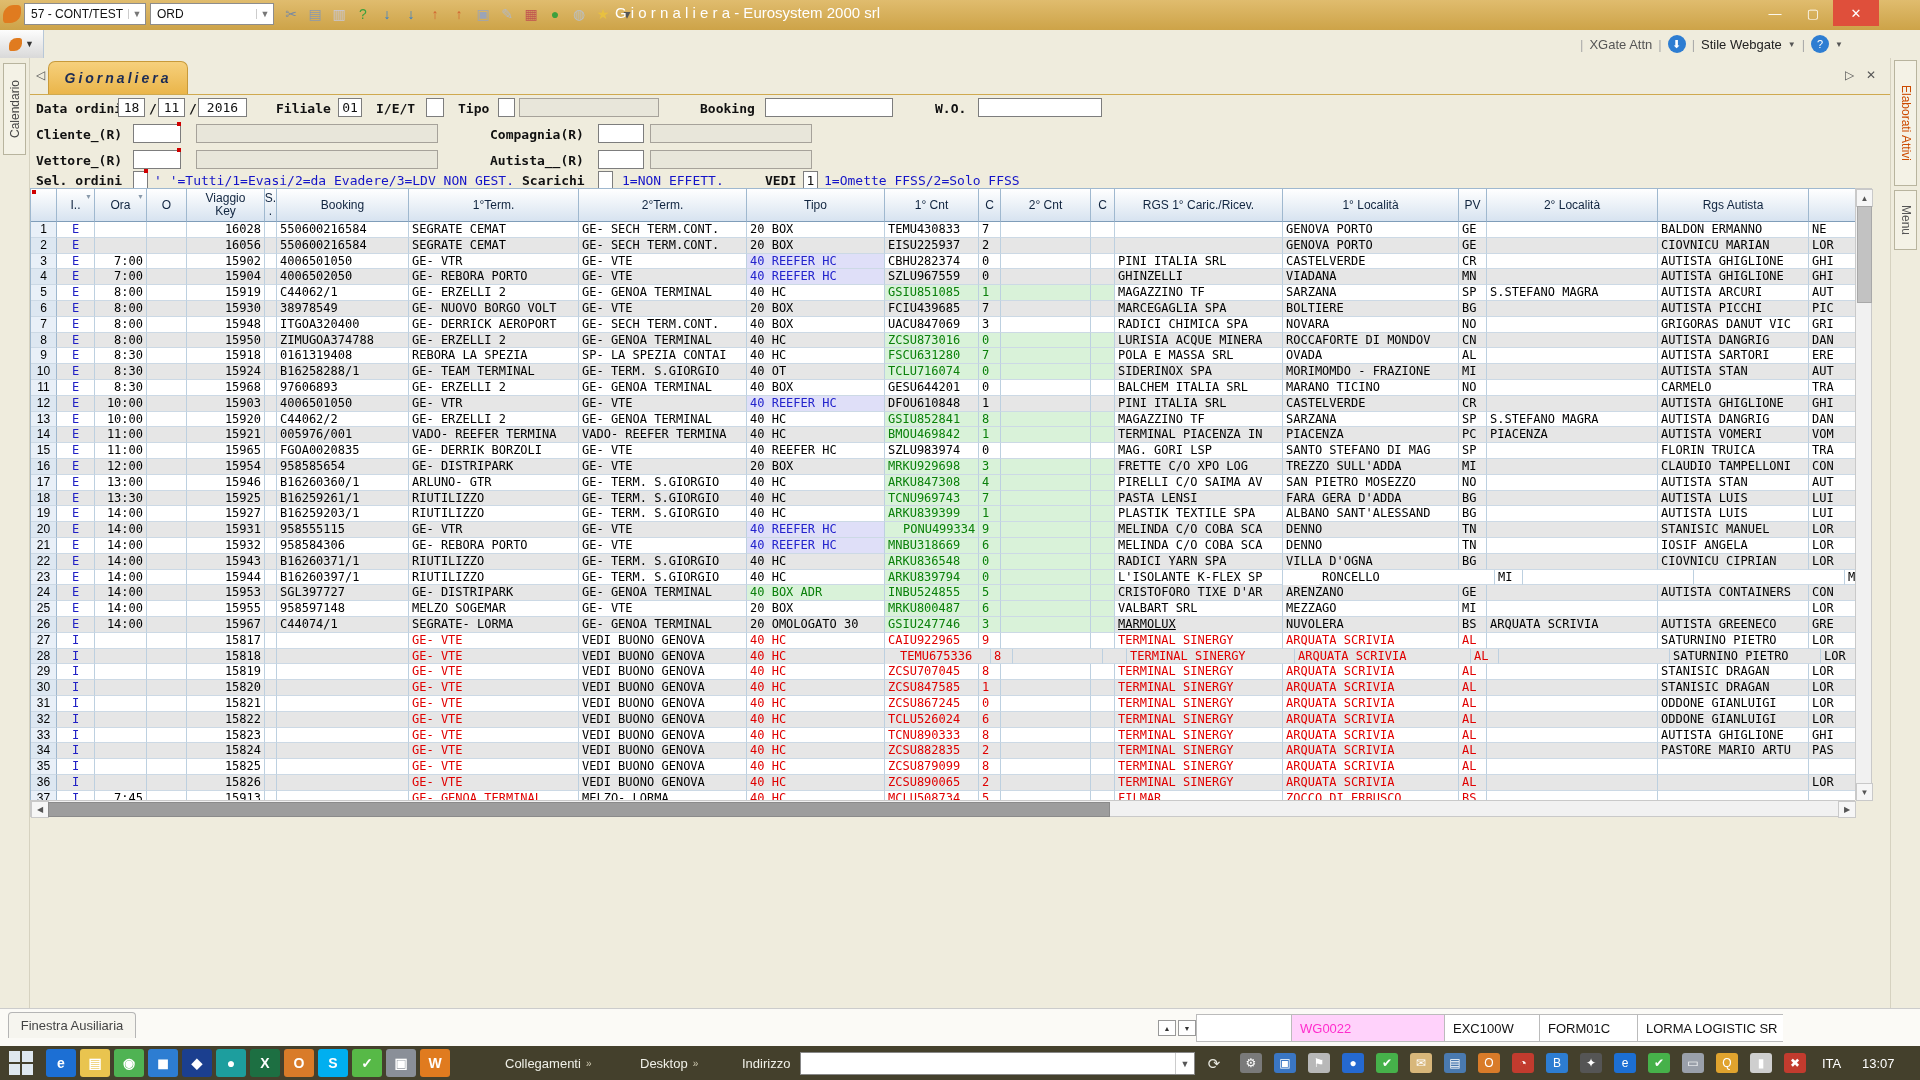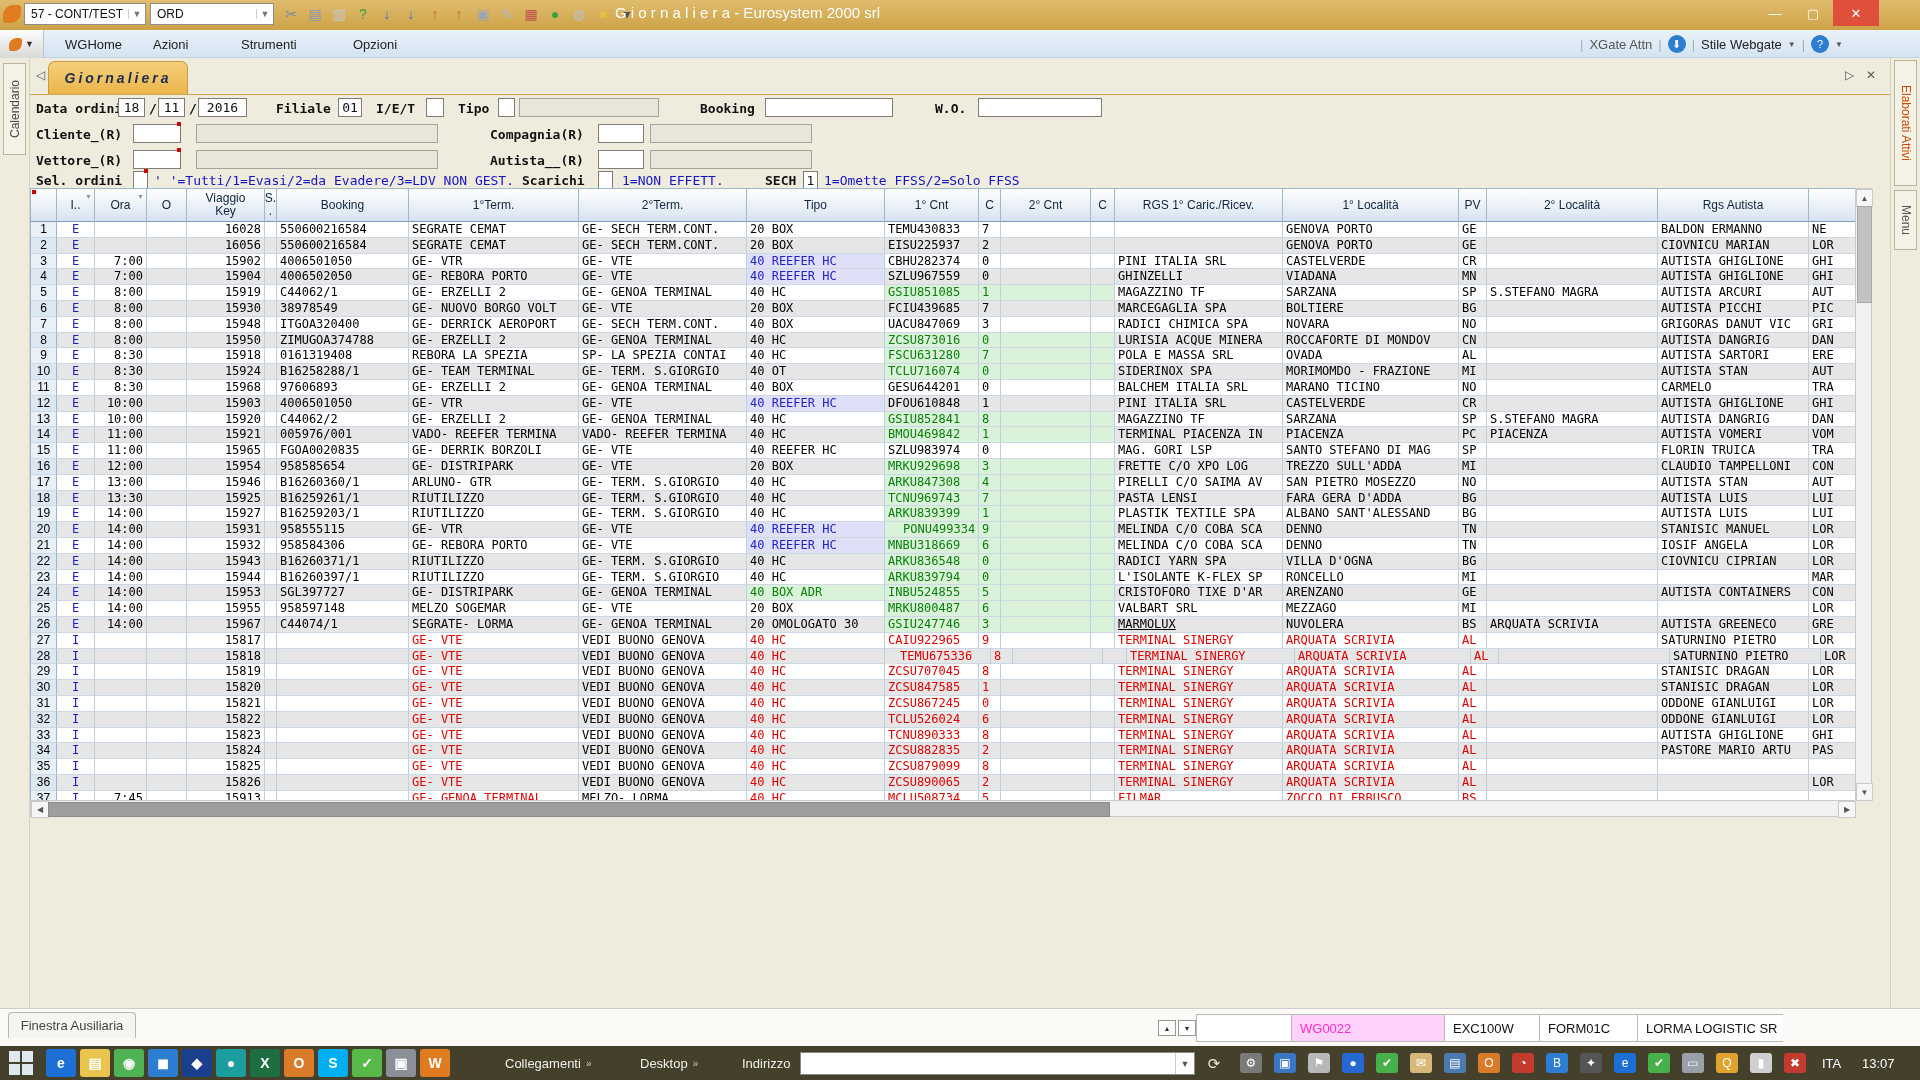--- a/index.html
+++ b/index.html
@@ -114,26 +114,20 @@
         <span class="tbi" style="color: rgb(184, 192, 204);">◍</span>
         <span class="tbi" style="color: rgb(232, 192, 64);">★</span>
         <span class="tbi" style="color: rgb(85, 85, 85);">▾</span>
       </div>
     <div class="abs title-text">G i o r n a l i e r a  - Eurosystem 2000 srl</div>
     <div class="abs winbtn" style="left:1757px;width:36px;">—</div>
     <div class="abs winbtn" style="left:1795px;width:36px;">▢</div>
     <div class="abs winbtn" id="btn-close" style="left:1833px;">✕</div>
   </div>
 
-  <div class="abs" id="menubar">
-      <div class="abs menu-item" style="left: 55px; top: 0px;">WGHome</div>
-      <div class="abs menu-item" style="left: 143px; top: 0px;">Azioni</div>
-      <div class="abs menu-item" style="left: 231px; top: 0px;">Strumenti</div>
-      <div class="abs menu-item" style="left: 343px; top: 0px;">Opzioni</div>
-    </div>
   <div class="abs" id="wg-btn">
     <span class="blob"></span>
       <span class="car">▼</span>
   </div>
   <div class="abs menubar-right" style="left:1580px;">
     <span class="sep">|</span>
       <span>XGate Attn</span>
     <span class="sep">|</span>
       <span class="mini-round">⬇</span>
     <span class="sep">|</span>
@@ -189,21 +183,21 @@
   <div class="abs flabel" style="left:490px;top:153px;">Autista__(R)</div>
   <div class="abs finput" style="left:598px;top:150px;width:46px;"></div>
   <div class="abs fgray" style="left:650px;top:150px;width:162px;"></div>
 
   <div class="abs flabel" style="left:36px;top:173px;">Sel. ordini</div>
   <div class="abs finput redtick" style="left:133px;top:171px;width:15px;"></div>
   <div class="abs legend" style="left:154px;top:173px;">' '=Tutti/1=Evasi/2=da Evadere/3=LDV NON GEST.</div>
   <div class="abs flabel" style="left:522px;top:173px;">Scarichi</div>
   <div class="abs finput" style="left:598px;top:171px;width:15px;"></div>
   <div class="abs legend" style="left:622px;top:173px;">1=NON EFFETT.</div>
-  <div class="abs flabel" style="left:765px;top:173px;">SECH</div>
+  <div class="abs flabel" style="left:765px;top:173px;">VEDI</div>
   <div class="abs finput" style="left:803px;top:171px;width:15px;">1</div>
   <div class="abs legend" style="left:824px;top:173px;">1=Omette FFSS/2=Solo FFSS</div>
 
   <div class="abs" id="grid">
     <div id="ghead">
         <div class="hcell first" style="width: 26px;">
           <div></div>
         </div>
         <div class="hcell" style="width: 38px;">
           <div>I..</div>
@@ -761,21 +755,21 @@
           <div class="gcell cell-s" style="width: 12px;"></div>
           <div class="gcell cell-booking" style="width: 132px;">B16260397/1</div>
           <div class="gcell cell-t1" style="width: 170px;">RIUTILIZZO</div>
           <div class="gcell cell-t2" style="width: 168px;">GE- TERM. S.GIORGIO</div>
           <div class="gcell cell-tipo" style="width: 138px;">40 HC</div>
           <div class="gcell cell-cnt1" style="width: 94px;">ARKU839794</div>
           <div class="gcell cell-c1" style="width: 22px;">0</div>
           <div class="gcell cell-cnt2" style="width: 90px;"></div>
           <div class="gcell cell-c2" style="width: 24px;"></div>
           <div class="gcell cell-rgs" style="width: 168px;">L'ISOLANTE K-FLEX SP</div>
-          <div class="gcell cell-loc1" style="width: 176px;">RONCELLO</div>
+          <div class="gcell cell-loc1" style="width: 176px; margin-left: 36px;">RONCELLO</div>
           <div class="gcell cell-pv" style="width: 28px;">MI</div>
           <div class="gcell cell-loc2" style="width: 171px;"></div>
           <div class="gcell cell-autista" style="width: 151px;"></div>
           <div class="gcell cell-x" style="width: 47px;">MAR</div>
         </div>
         <div class="grow even row-adr row-green">
           <div class="gcell cell-n" style="width: 26px;">24</div>
           <div class="gcell cell-ie" style="width: 38px;">E</div>
           <div class="gcell cell-ora" style="width: 52px;">14:00</div>
           <div class="gcell cell-o" style="width: 40px;"></div>

